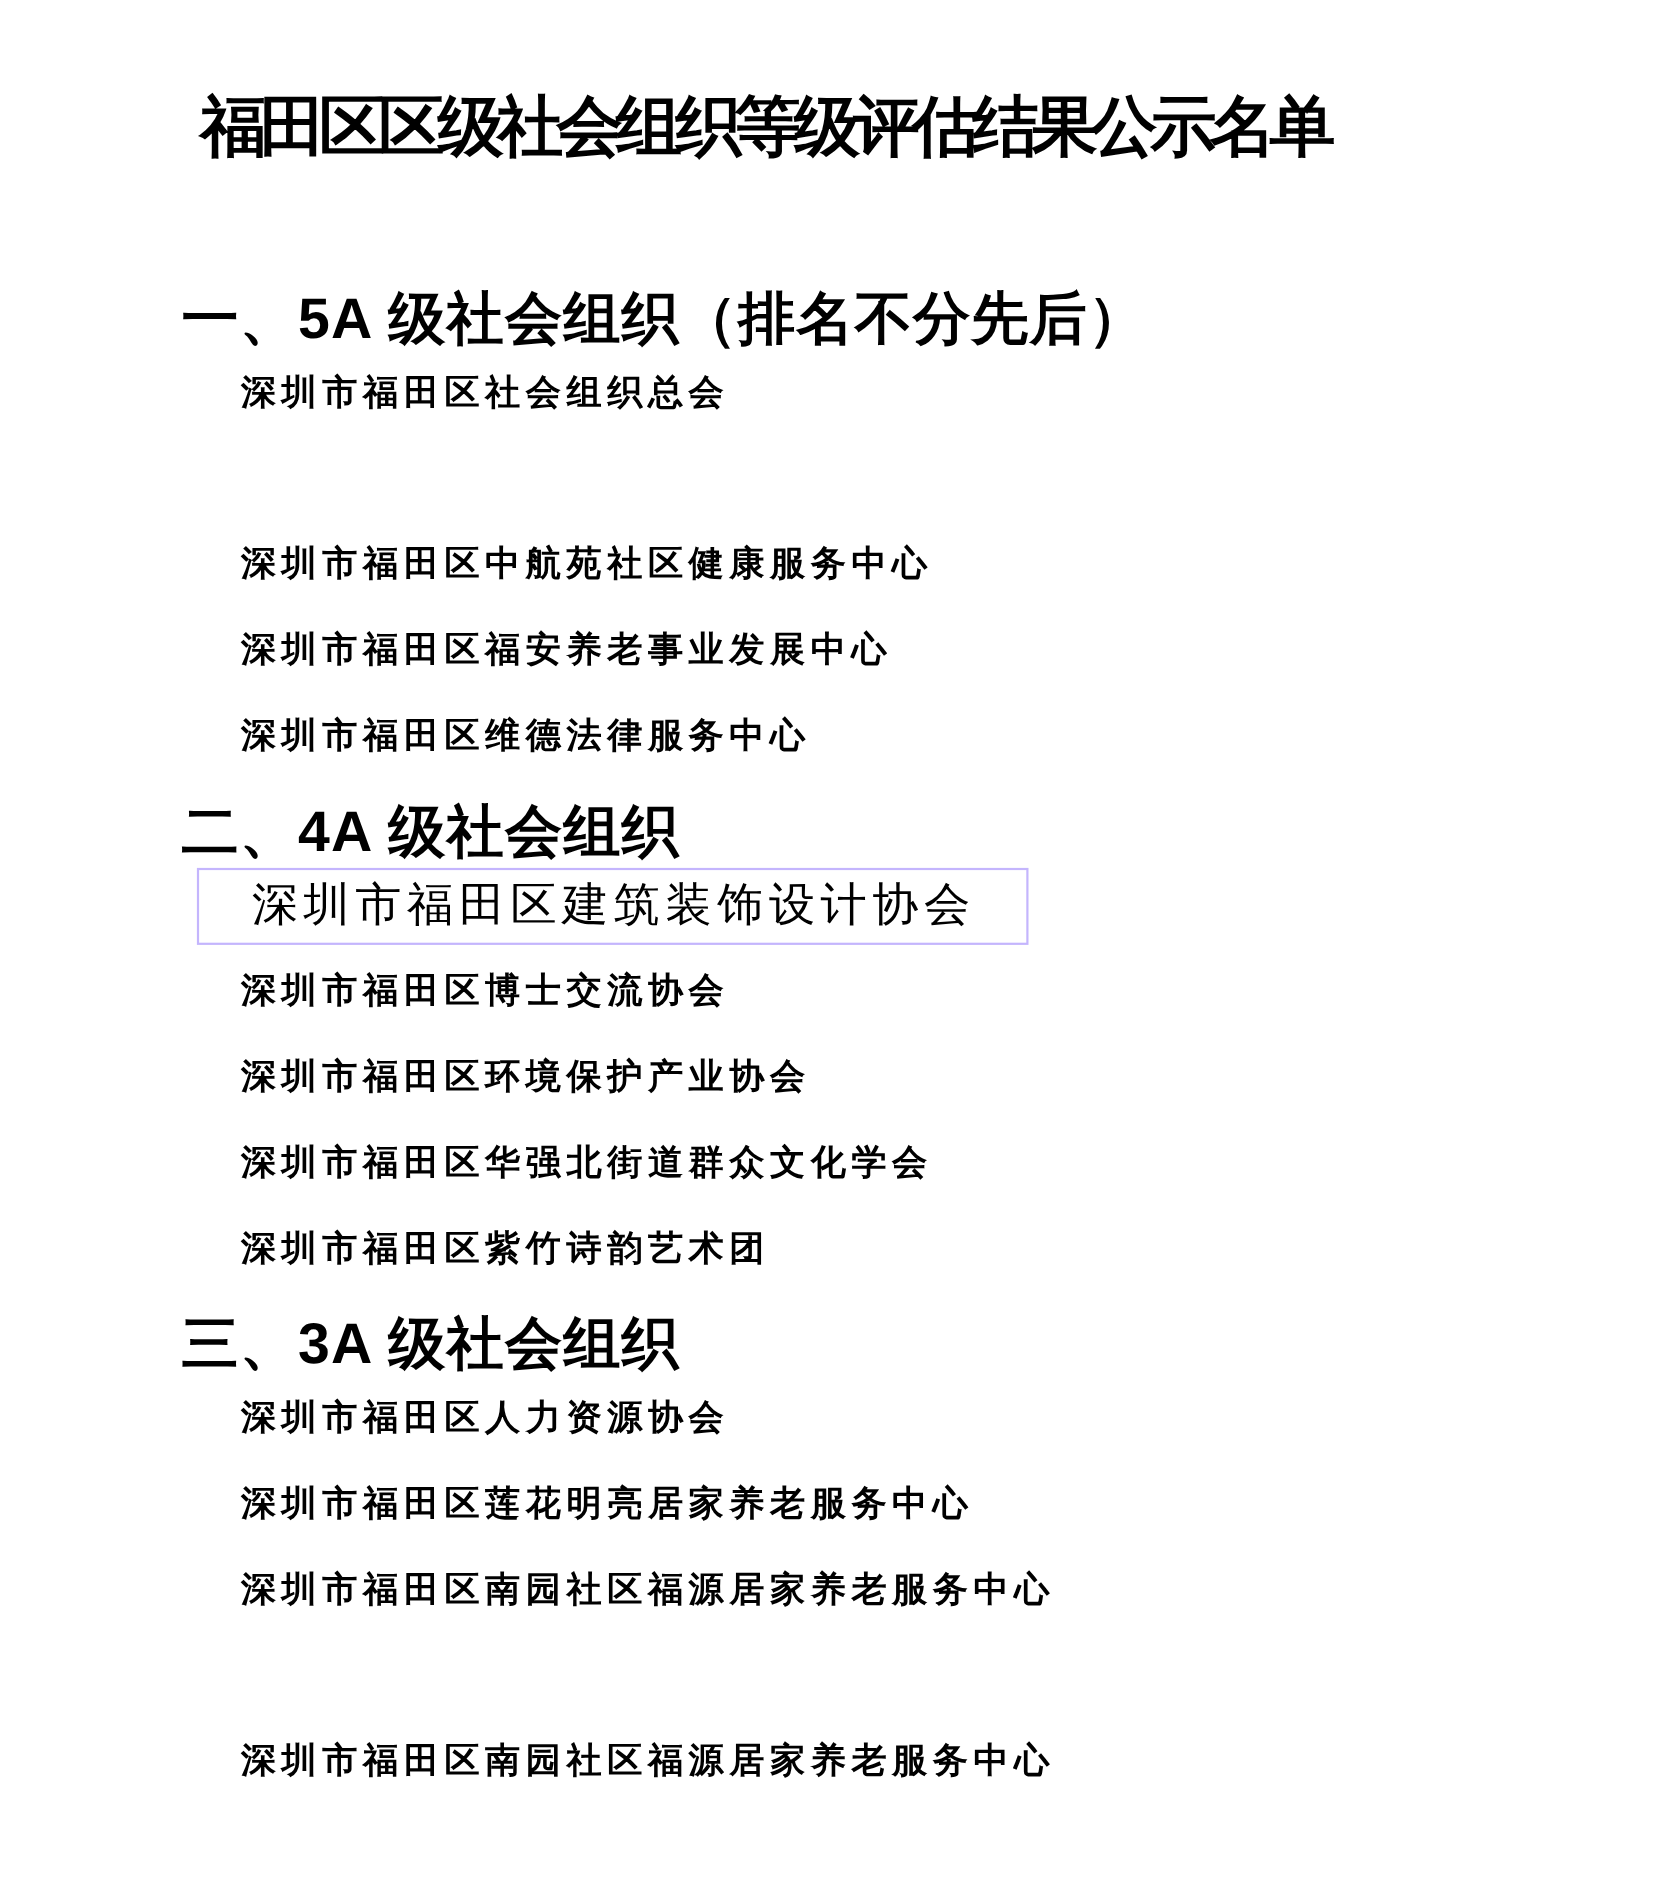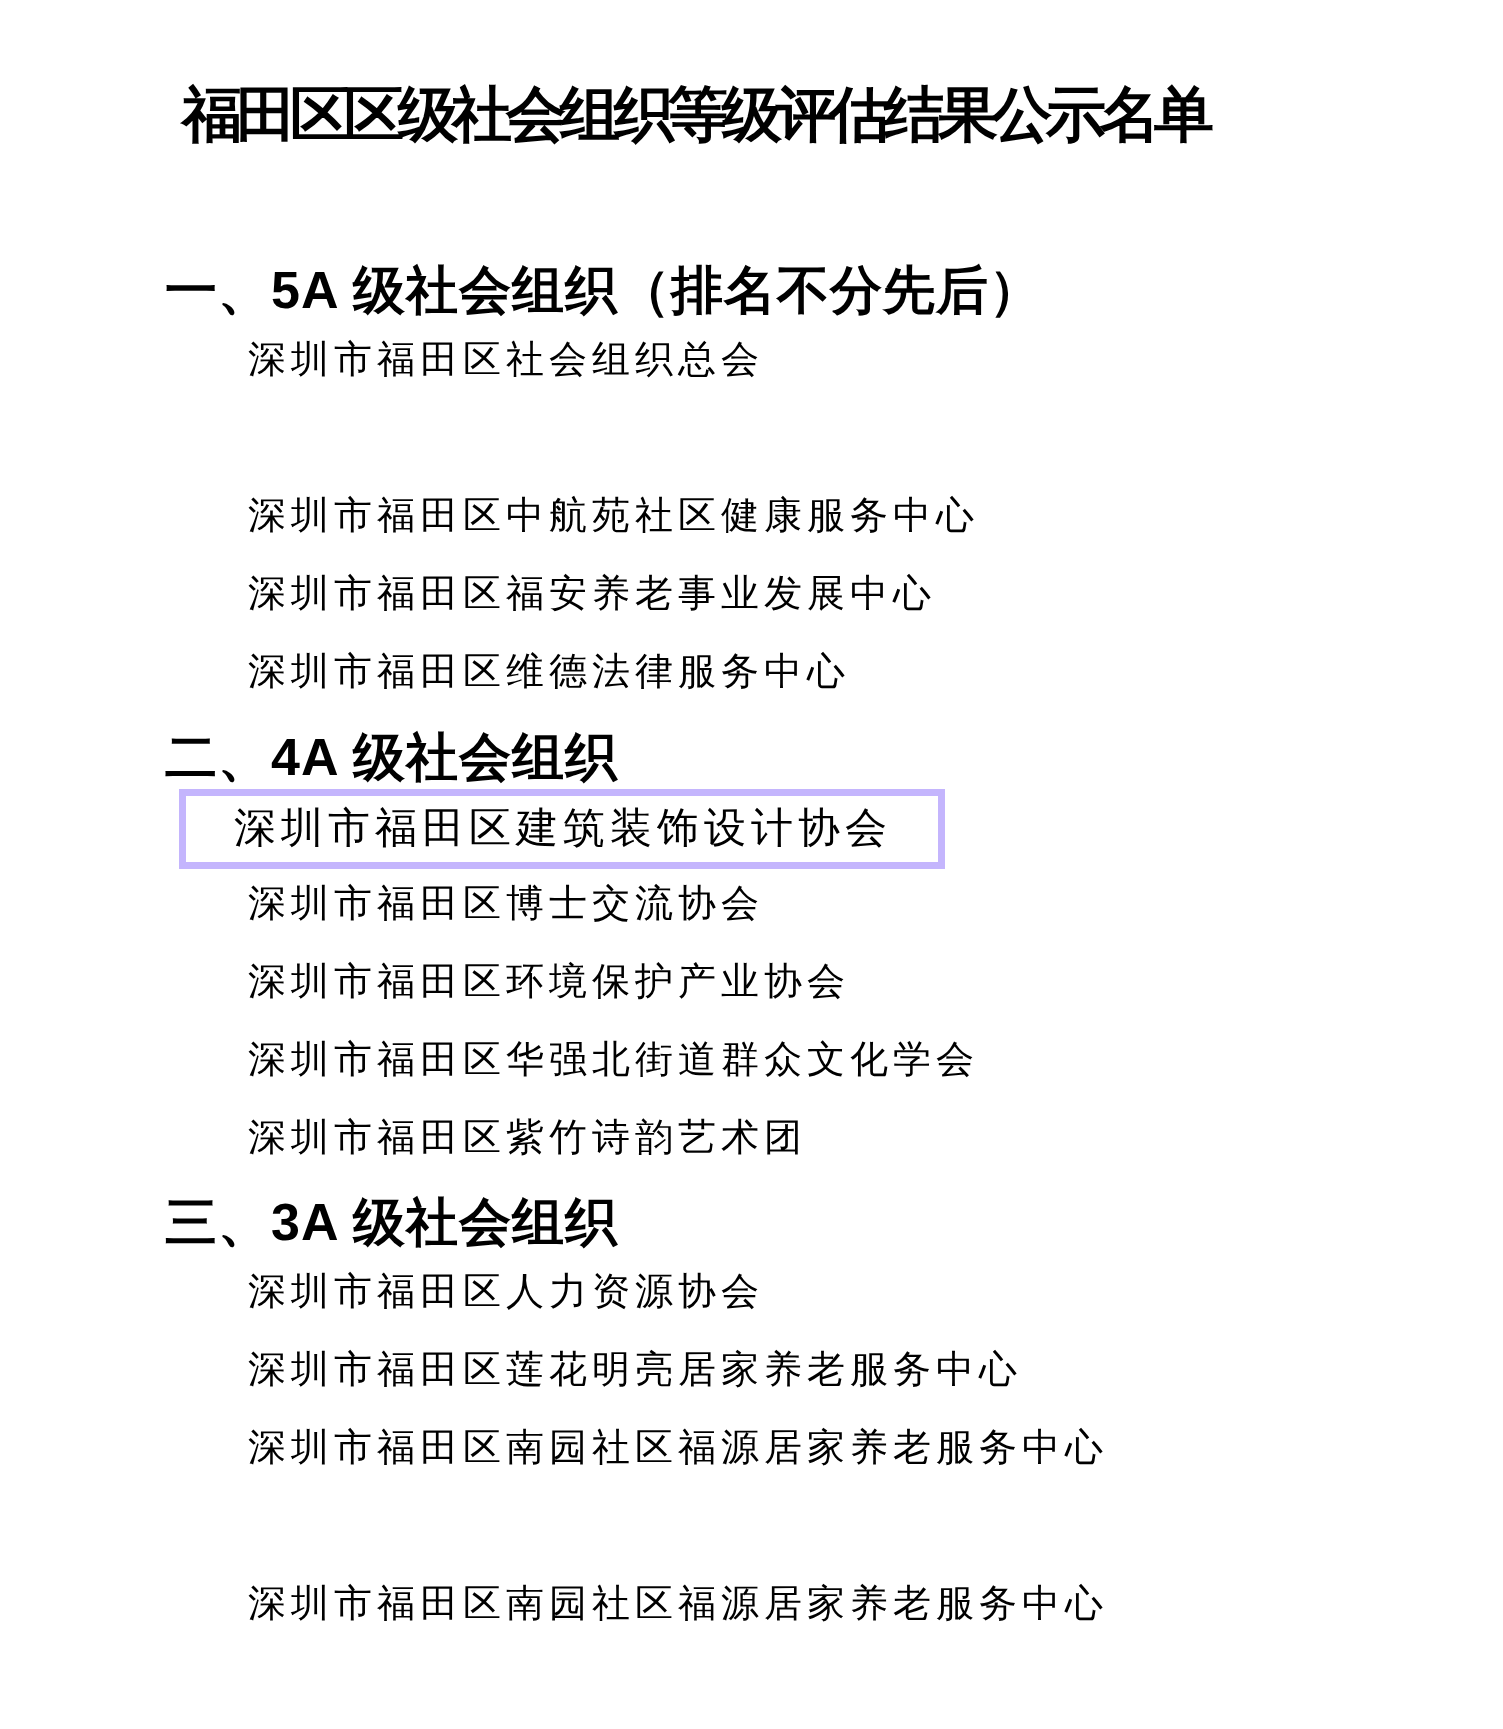--- a/index.html
+++ b/index.html
@@ -33,35 +33,35 @@
     left: 165px;
     font-family: "Liberation Sans", "DejaVu Sans", sans-serif;
     font-weight: bold;
     font-size: 52px;
     letter-spacing: 1px;
     line-height: 1;
     white-space: nowrap;
   }
   .list-item {
     position: absolute;
-    left: 248px;
+    left: 219px;
     font-family: "Liberation Serif", "DejaVu Serif", serif;
-    font-weight: normal;
-    font-size: 38px;
+    font-weight: bold;
+    font-size: 32px;
     letter-spacing: 5px;
     line-height: 1;
     white-space: nowrap;
   }
   .highlight-box {
     position: absolute;
     left: 179px;
     top: 789px;
     width: 752px;
     height: 66px;
-    border: 7px solid #c4b5fd;
+    border: 2px solid #c4b5fd;
   }
   .highlight-box .list-item-inner {
     position: absolute;
     left: 48px;
     top: 11px;
     font-family: "Liberation Serif", "DejaVu Serif", serif;
     font-size: 42px;
     letter-spacing: 5px;
     line-height: 1;
     white-space: nowrap;

